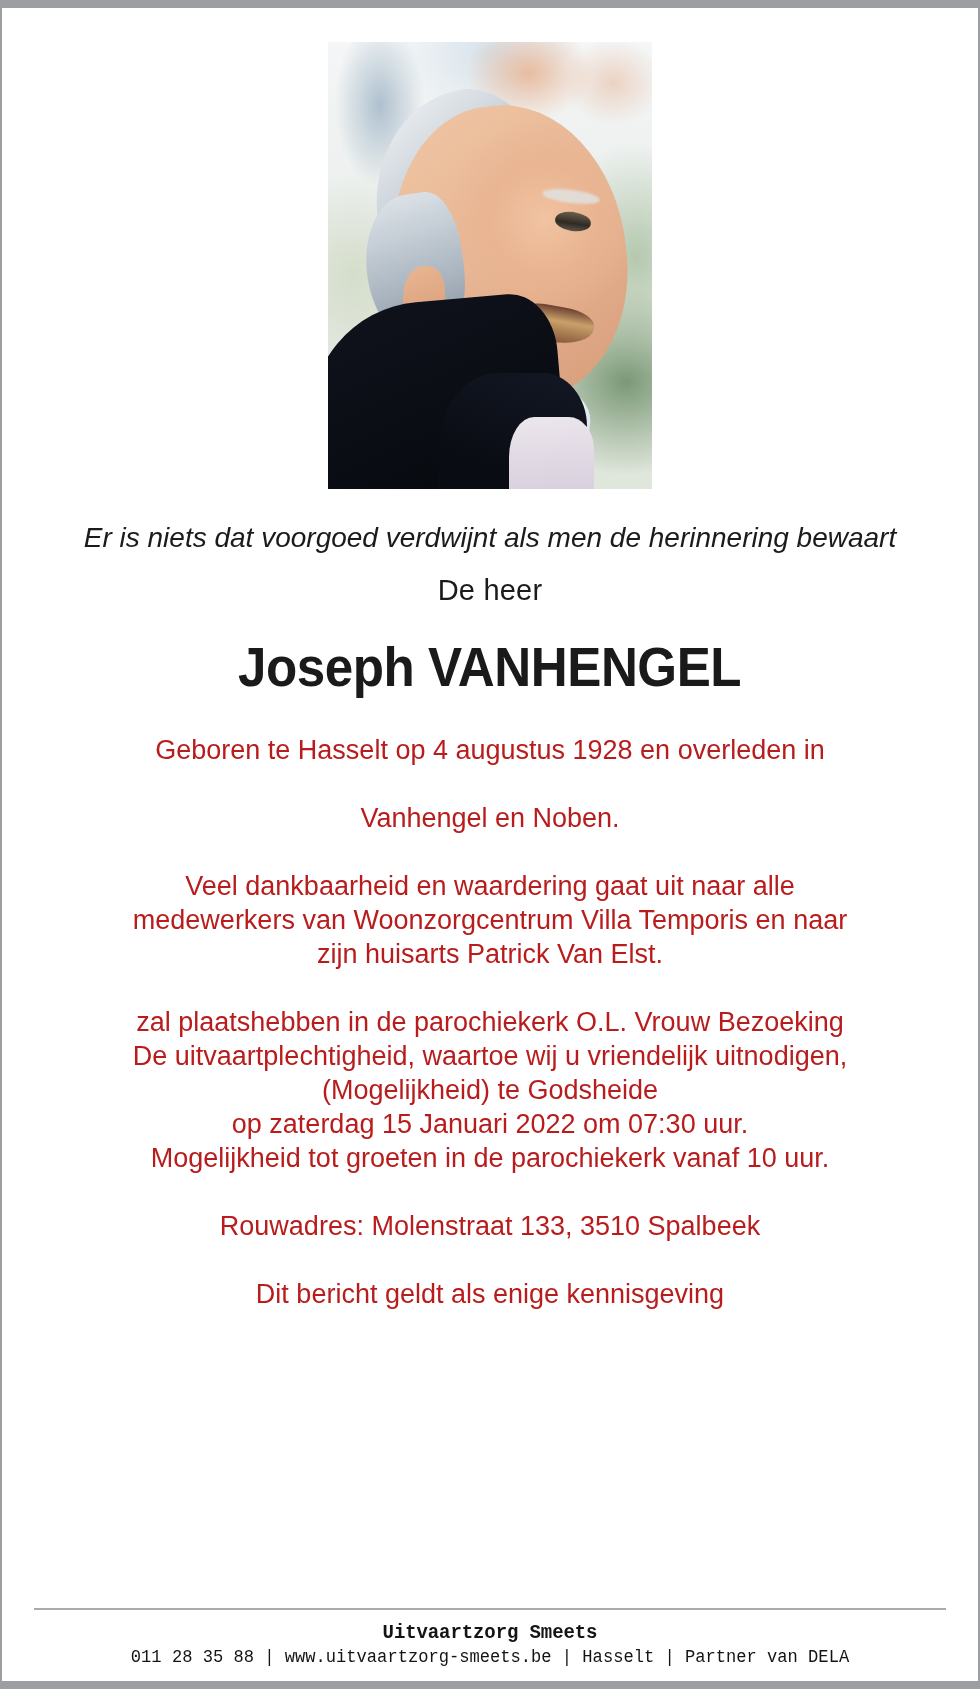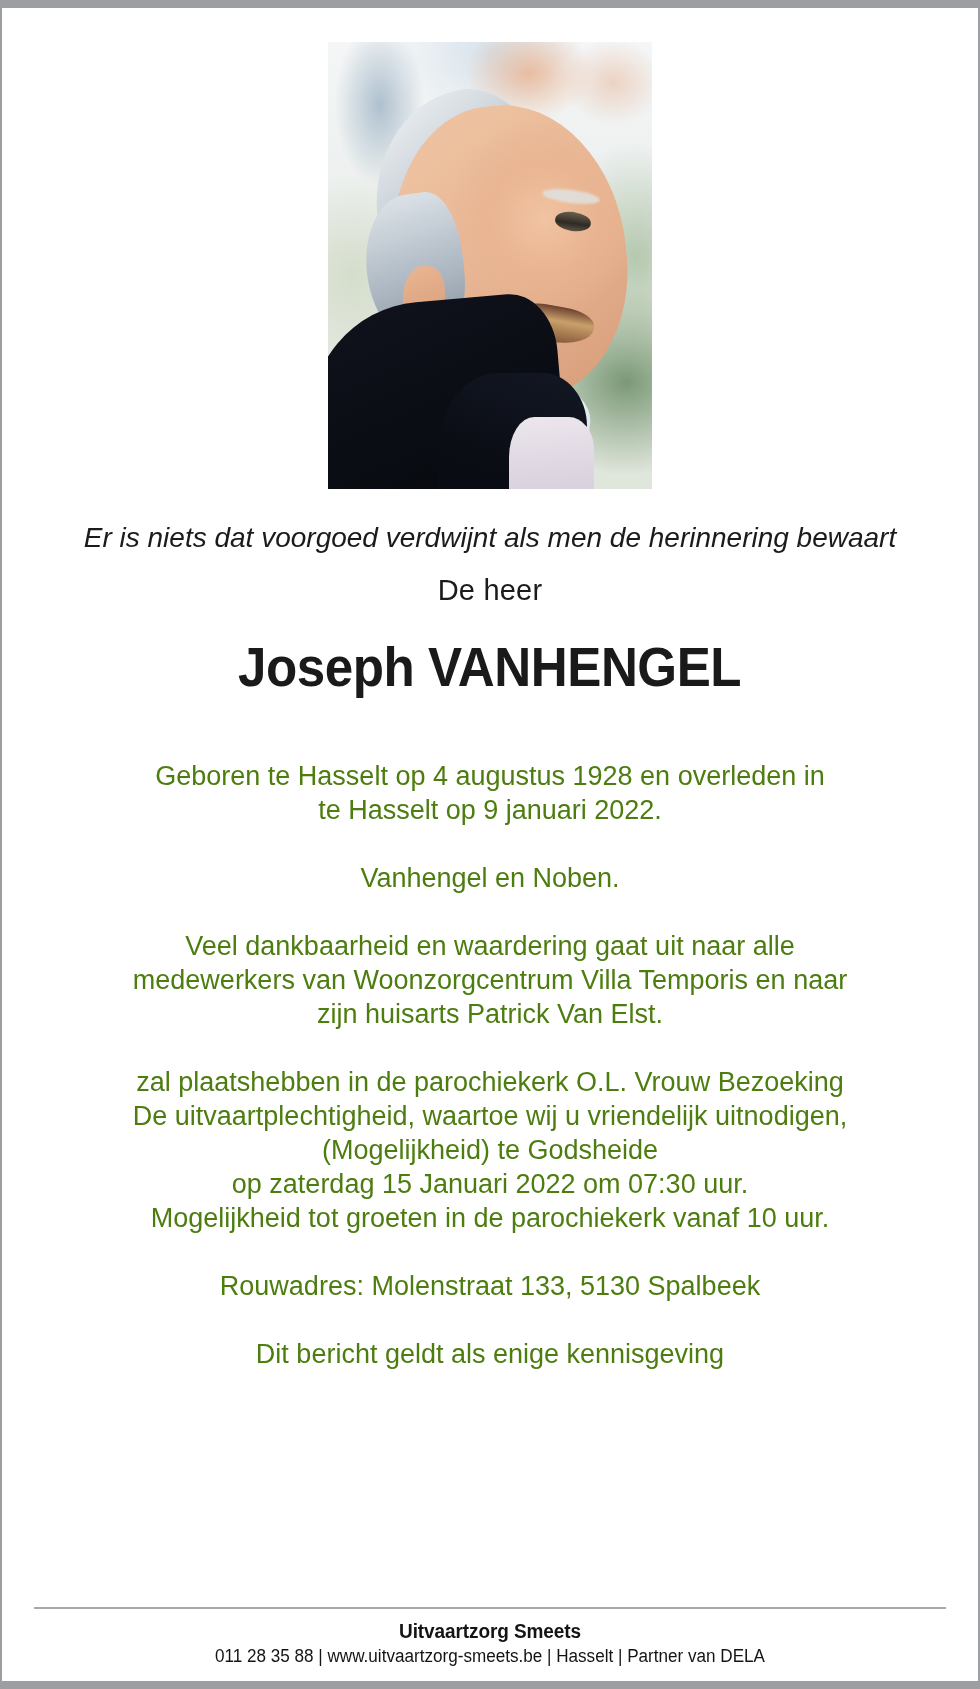--- a/index.html
+++ b/index.html
@@ -211,34 +211,34 @@
 
   .body-block {
     margin-top: 34px;
     width: 880px;
     text-align: center;
   }
 
   .para {
     font-size: 27px;
     line-height: 1.26;
-    color: #4d7c0f;
+    color: #b91c1c;
     margin-bottom: 34px;
-    margin-top: 26px;
   }
   .para:last-child { margin-bottom: 0; }
 
   .para .ln { display: block; }
 
   .spacer-grow { flex: 1 1 auto; }
 
   
   .footer {
     width: 100%;
     padding: 0 24px 14px 24px;
+    font-family: Liberation Mono, monospace;
   }
   .footer-rule {
     height: 2px;
     background: #a8aaad;
     margin: 0 auto 11px auto;
     width: 912px;
   }
   .footer-brand {
     text-align: center;
     font-size: 20px;
@@ -285,21 +285,20 @@
     </div>
 
     <div class="honorific">De heer</div>
 
     <div class="name">Joseph VANHENGEL</div>
 
     <div class="body-block">
 
       <div class="para">
         <span class="ln">Geboren te Hasselt op 4 augustus 1928 en overleden in</span>
-        <span class="ln">te Hasselt op 9 januari 2022.</span>
       </div>
 
       <div class="para">
         <span class="ln">Vanhengel en Noben.</span>
       </div>
 
       <div class="para">
         <span class="ln">Veel dankbaarheid en waardering gaat uit naar alle</span>
         <span class="ln">medewerkers van Woonzorgcentrum Villa Temporis en naar</span>
         <span class="ln">zijn huisarts Patrick Van Elst.</span>
@@ -307,21 +306,21 @@
 
       <div class="para">
         <span class="ln">zal plaatshebben in de parochiekerk O.L. Vrouw Bezoeking</span>
         <span class="ln">De uitvaartplechtigheid, waartoe wij u vriendelijk uitnodigen,</span>
         <span class="ln">(Mogelijkheid) te Godsheide</span>
         <span class="ln">op zaterdag 15 Januari 2022 om 07:30 uur.</span>
         <span class="ln">Mogelijkheid tot groeten in de parochiekerk vanaf 10 uur.</span>
       </div>
 
       <div class="para">
-        <span class="ln">Rouwadres: Molenstraat 133, 5130 Spalbeek</span>
+        <span class="ln">Rouwadres: Molenstraat 133, 3510 Spalbeek</span>
       </div>
 
       <div class="para">
         <span class="ln">Dit bericht geldt als enige kennisgeving</span>
       </div>
 
     </div>
 
     <div class="spacer-grow"></div>
 

